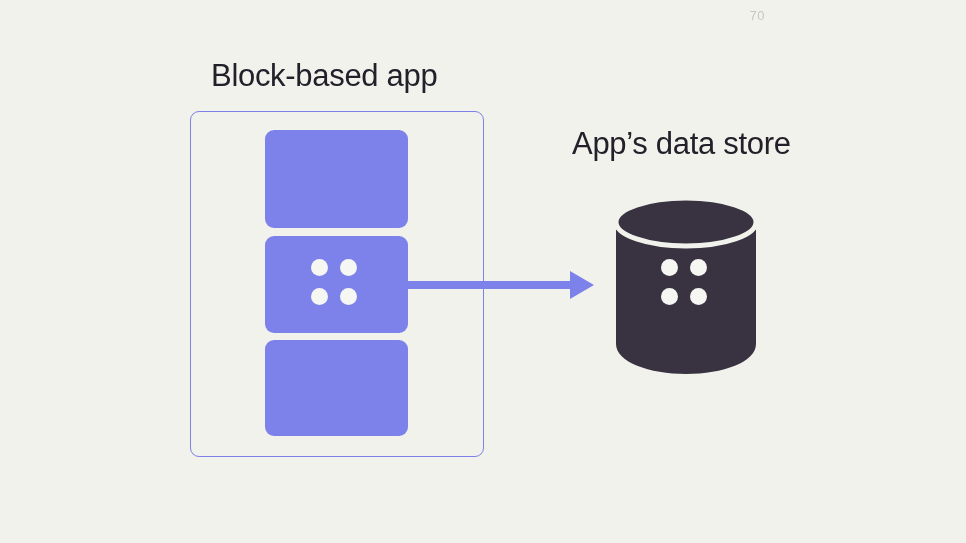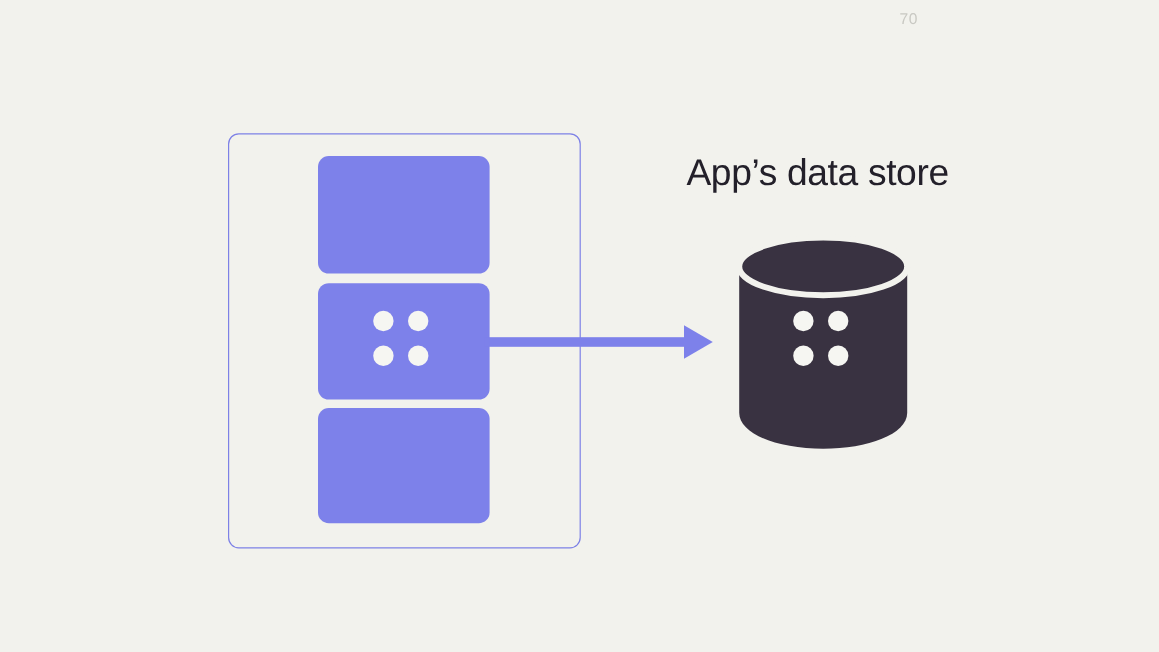--- a/index.html
+++ b/index.html
@@ -124,20 +124,21 @@
     z-index: 2;
   }
 </style>
 </head>
 <body>
 
 <div id="slide">
 
   <div class="page-number">70</div>
 
+  <div class="heading" id="app-title">Block-based app</div>
 
   <div class="heading" id="store-title">App’s data store</div>
 
   <div id="app-container"></div>
 
   <div class="block" id="block-top"></div>
   <div class="block" id="block-middle"></div>
   <div class="block" id="block-bottom"></div>
 
   <div class="dot-grid" id="block-dots">

